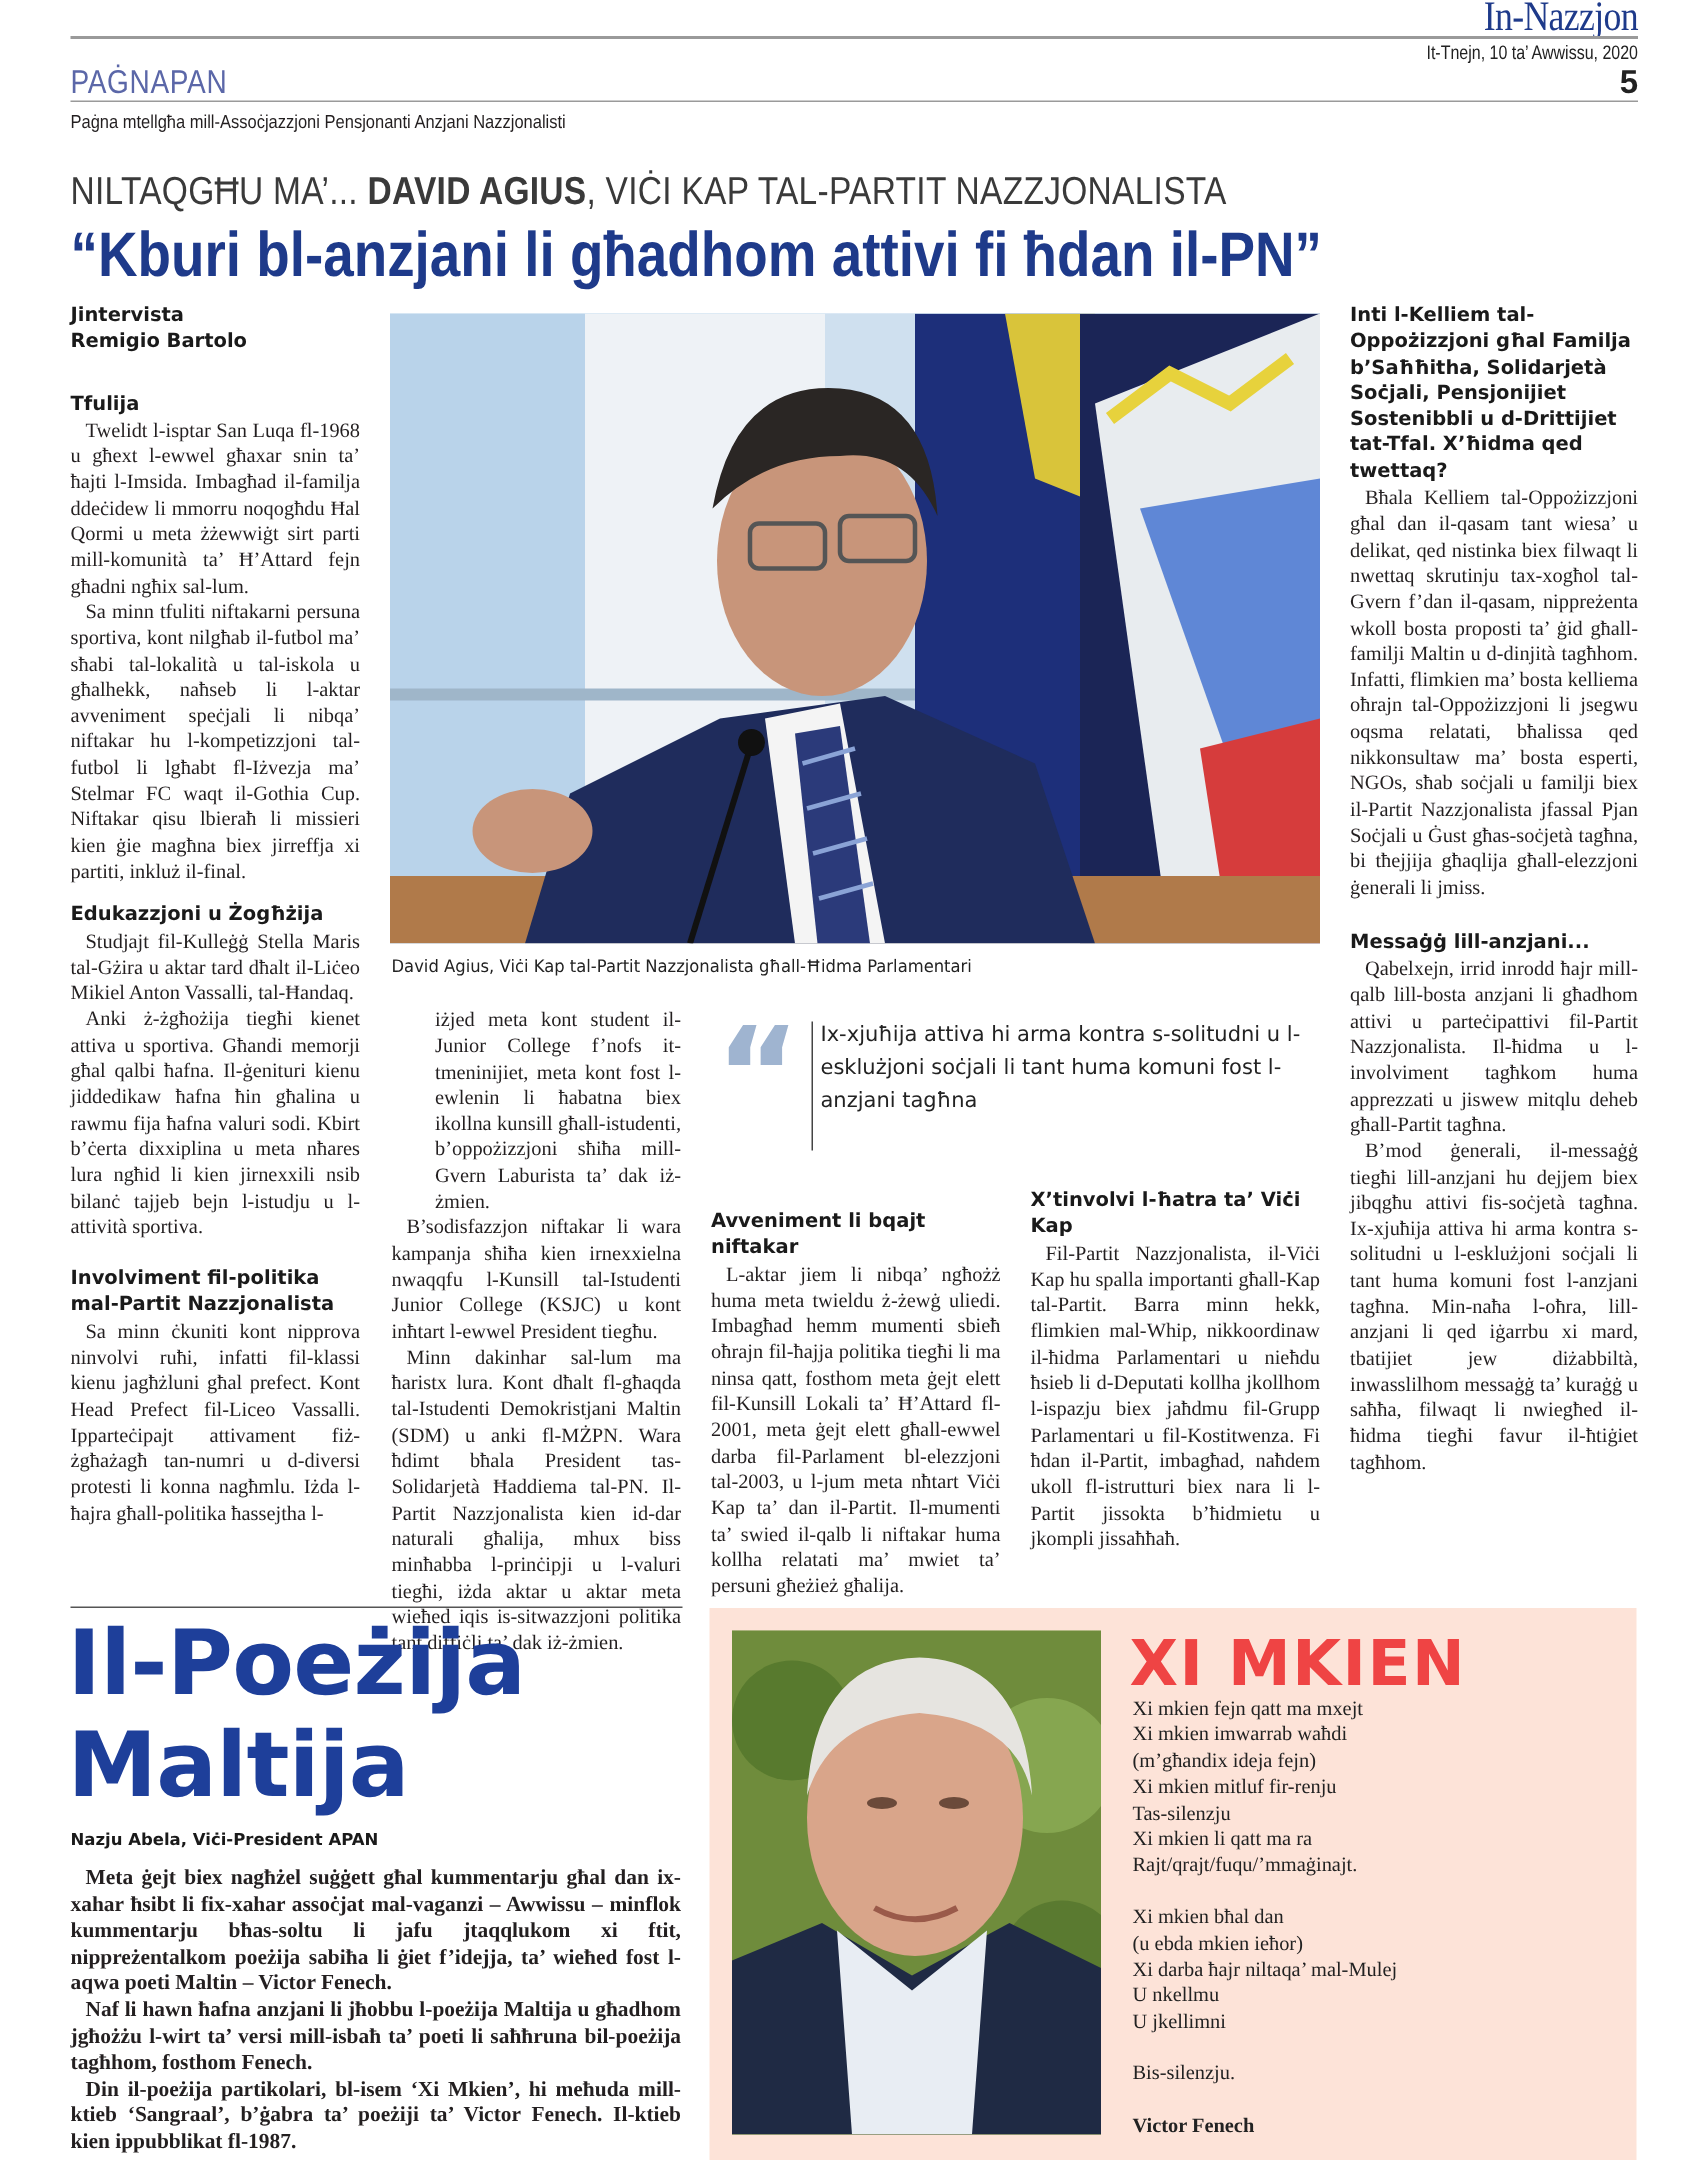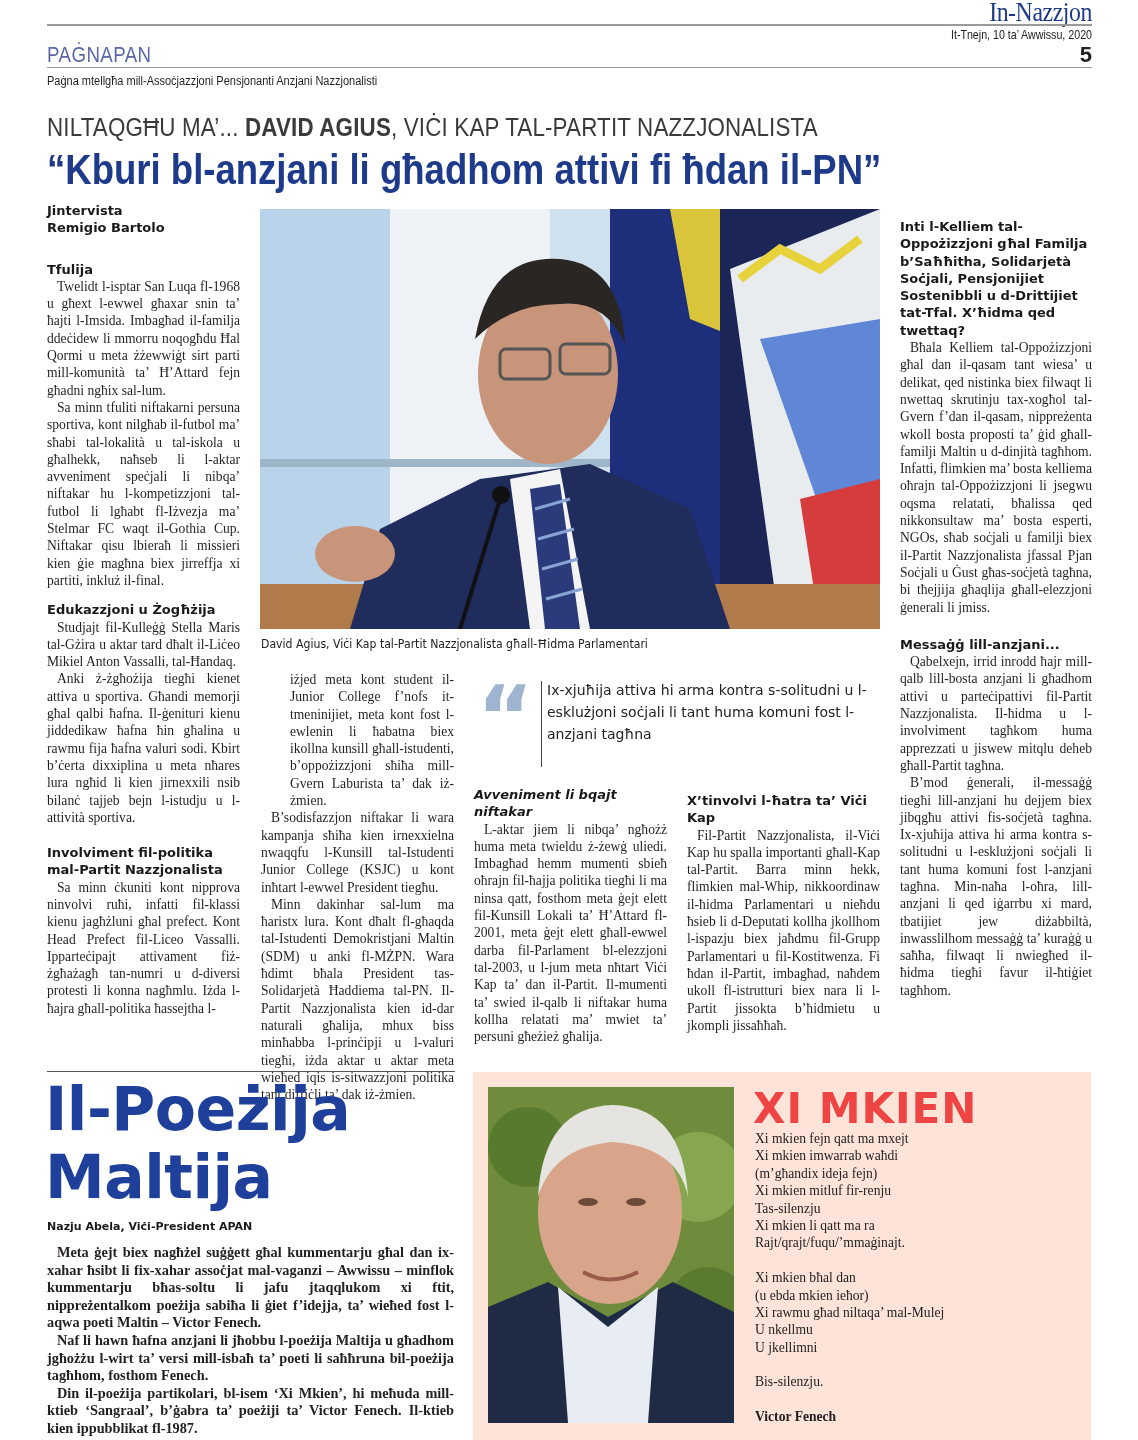--- a/index.html
+++ b/index.html
@@ -123,31 +123,31 @@
   <p>Minn dakinhar sal-lum ma ħaristx lura. Kont dħalt fl-għaqda tal-Istudenti Demokristjani Maltin (SDM) u anki fl-MŻPN. Wara ħdimt bħala President tas-Solidarjetà Ħaddiema tal-PN. Il-Partit Nazzjonalista kien id-dar naturali għalija, mhux biss minħabba l-prinċipji u l-valuri tiegħi, iżda aktar u aktar meta wieħed iqis is-sitwazzjoni politika tant diffiċli ta’ dak iż-żmien.</p>
 </div>
 
 <div class="abs pull-quote">
   <span class="quote-mark">“</span>
   <span class="quote-bar"></span>
   <div class="quote-text">Ix-xjuħija attiva hi arma kontra s-solitudni u l-esklużjoni soċjali li tant huma komuni fost l-anzjani tagħna</div>
 </div>
 
 <div class="abs col" style="left:474px; top:782px; width:193px;">
-  <div class="subhead" style="margin-top:4px;font-style:italic;">Avveniment li bqajt niftakar</div>
+  <div class="subhead" style="margin-top:24px;">Avveniment li bqajt niftakar</div>
   <p>L-aktar jiem li nibqa’ ngħożż huma meta twieldu ż-żewġ uliedi. Imbagħad hemm mumenti sbieħ oħrajn fil-ħajja politika tiegħi li ma ninsa qatt, fosthom meta ġejt elett fil-Kunsill Lokali ta’ Ħ’Attard fl-2001, meta ġejt elett għall-ewwel darba fil-Parlament bl-elezzjoni tal-2003, u l-jum meta nħtart Viċi Kap ta’ dan il-Partit. Il-mumenti ta’ swied il-qalb li niftakar huma kollha relatati ma’ mwiet ta’ persuni għeżież għalija.</p>
 </div>
 
 <div class="abs col" style="left:687px; top:782px; width:193px;">
   <div class="subhead" style="margin-top:10px;">X’tinvolvi l-ħatra ta’ Viċi Kap</div>
   <p>Fil-Partit Nazzjonalista, il-Viċi Kap hu spalla importanti għall-Kap tal-Partit. Barra minn hekk, flimkien mal-Whip, nikkoordinaw il-ħidma Parlamentari u nieħdu ħsieb li d-Deputati kollha jkollhom l-ispazju biex jaħdmu fil-Grupp Parlamentari u fil-Kostitwenza. Fi ħdan il-Partit, imbagħad, naħdem ukoll fl-istrutturi biex nara li l-Partit jissokta b’ħidmietu u jkompli jissaħħaħ.</p>
 </div>
 
 <div class="abs col" style="left:900px; top:202px; width:192px;">
-  <div class="subhead" style="margin-top:16px;">Inti l-Kelliem tal-Oppożizzjoni għal Familja b’Saħħitha, Solidarjetà Soċjali, Pensjonijiet Sostenibbli u d-Drittijiet tat-Tfal. X’ħidma qed twettaq?</div>
+  <div class="subhead" style="margin-top:0;">Inti l-Kelliem tal-Oppożizzjoni għal Familja b’Saħħitha, Solidarjetà Soċjali, Pensjonijiet Sostenibbli u d-Drittijiet tat-Tfal. X’ħidma qed twettaq?</div>
   <p>Bħala Kelliem tal-Oppożizzjoni għal dan il-qasam tant wiesa’ u delikat, qed nistinka biex filwaqt li nwettaq skrutinju tax-xogħol tal-Gvern f’dan il-qasam, nippreżenta wkoll bosta proposti ta’ ġid għall-familji Maltin u d-dinjità tagħhom. Infatti, flimkien ma’ bosta kelliema oħrajn tal-Oppożizzjoni li jsegwu oqsma relatati, bħalissa qed nikkonsultaw ma’ bosta esperti, NGOs, sħab soċjali u familji biex il-Partit Nazzjonalista jfassal Pjan Soċjali u Ġust għas-soċjetà tagħna, bi tħejjija għaqlija għall-elezzjoni ġenerali li jmiss.</p>
   <div class="subhead" style="margin-top:20px;">Messaġġ lill-anzjani...</div>
   <p>Qabelxejn, irrid inrodd ħajr mill-qalb lill-bosta anzjani li għadhom attivi u parteċipattivi fil-Partit Nazzjonalista. Il-ħidma u l-involviment tagħkom huma apprezzati u jiswew mitqlu deheb għall-Partit tagħna.</p>
   <p>B’mod ġenerali, il-messaġġ tiegħi lill-anzjani hu dejjem biex jibqgħu attivi fis-soċjetà tagħna. Ix-xjuħija attiva hi arma kontra s-solitudni u l-esklużjoni soċjali li tant huma komuni fost l-anzjani tagħna. Min-naħa l-oħra, lill-anzjani li qed iġarrbu xi mard, tbatijiet jew diżabbiltà, inwasslilhom messaġġ ta’ kuraġġ u saħħa, filwaqt li nwiegħed il-ħidma tiegħi favur il-ħtiġiet tagħhom.</p>
 </div>
 
 <div class="abs hr-bottom-l"></div>
 
 <div class="abs poetry-title">
   <div>Il-Poeżija</div>
@@ -185,20 +185,20 @@
   <div class="line">Xi mkien fejn qatt ma mxejt</div>
   <div class="line">Xi mkien imwarrab waħdi</div>
   <div class="line">(m’għandix ideja fejn)</div>
   <div class="line">Xi mkien mitluf fir-renju</div>
   <div class="line">Tas-silenzju</div>
   <div class="line">Xi mkien li qatt ma ra</div>
   <div class="line">Rajt/qrajt/fuqu/’mmaġinajt.</div>
   <div class="line"></div>
   <div class="line">Xi mkien bħal dan</div>
   <div class="line">(u ebda mkien ieħor)</div>
-  <div class="line">Xi rawmu għad niltaqa’ mal-Mulej</div>
+  <div class="line">Xi darba ħajr niltaqa’ mal-Mulej</div>
   <div class="line">U nkellmu</div>
   <div class="line">U jkellimni</div>
   <div class="line"></div>
   <div class="line">Bis-silenzju.</div>
   <div class="line"></div>
   <div class="line poem-author">Victor Fenech</div>
 </div>
 
 </body></html>

